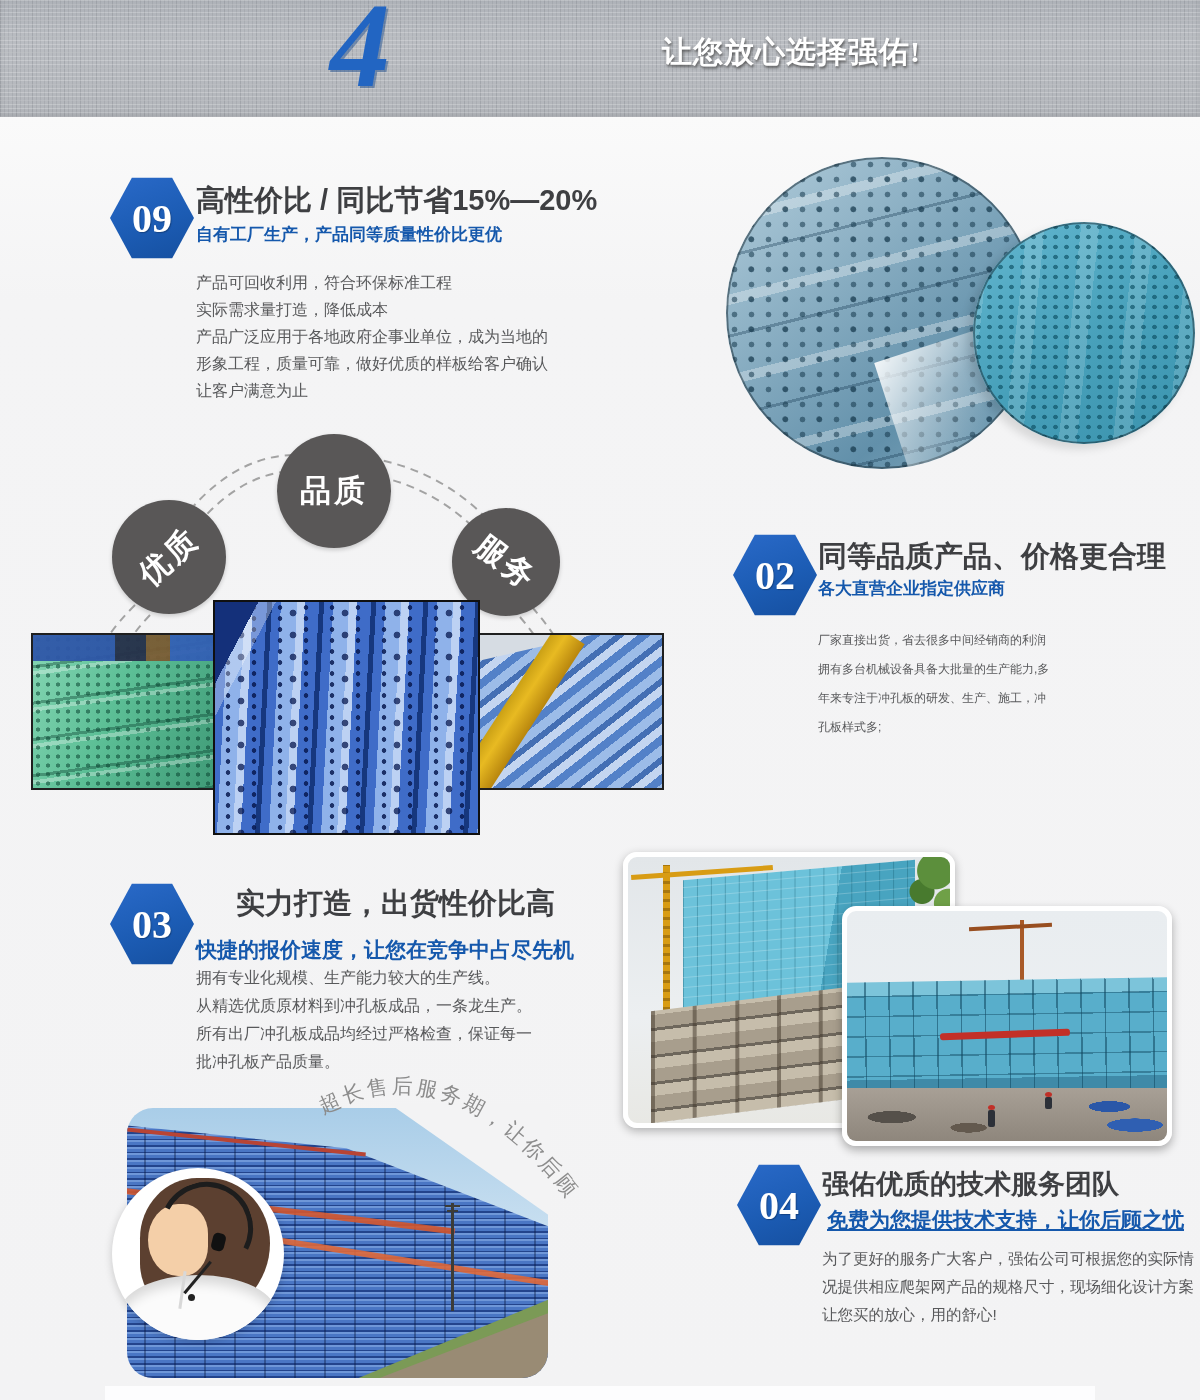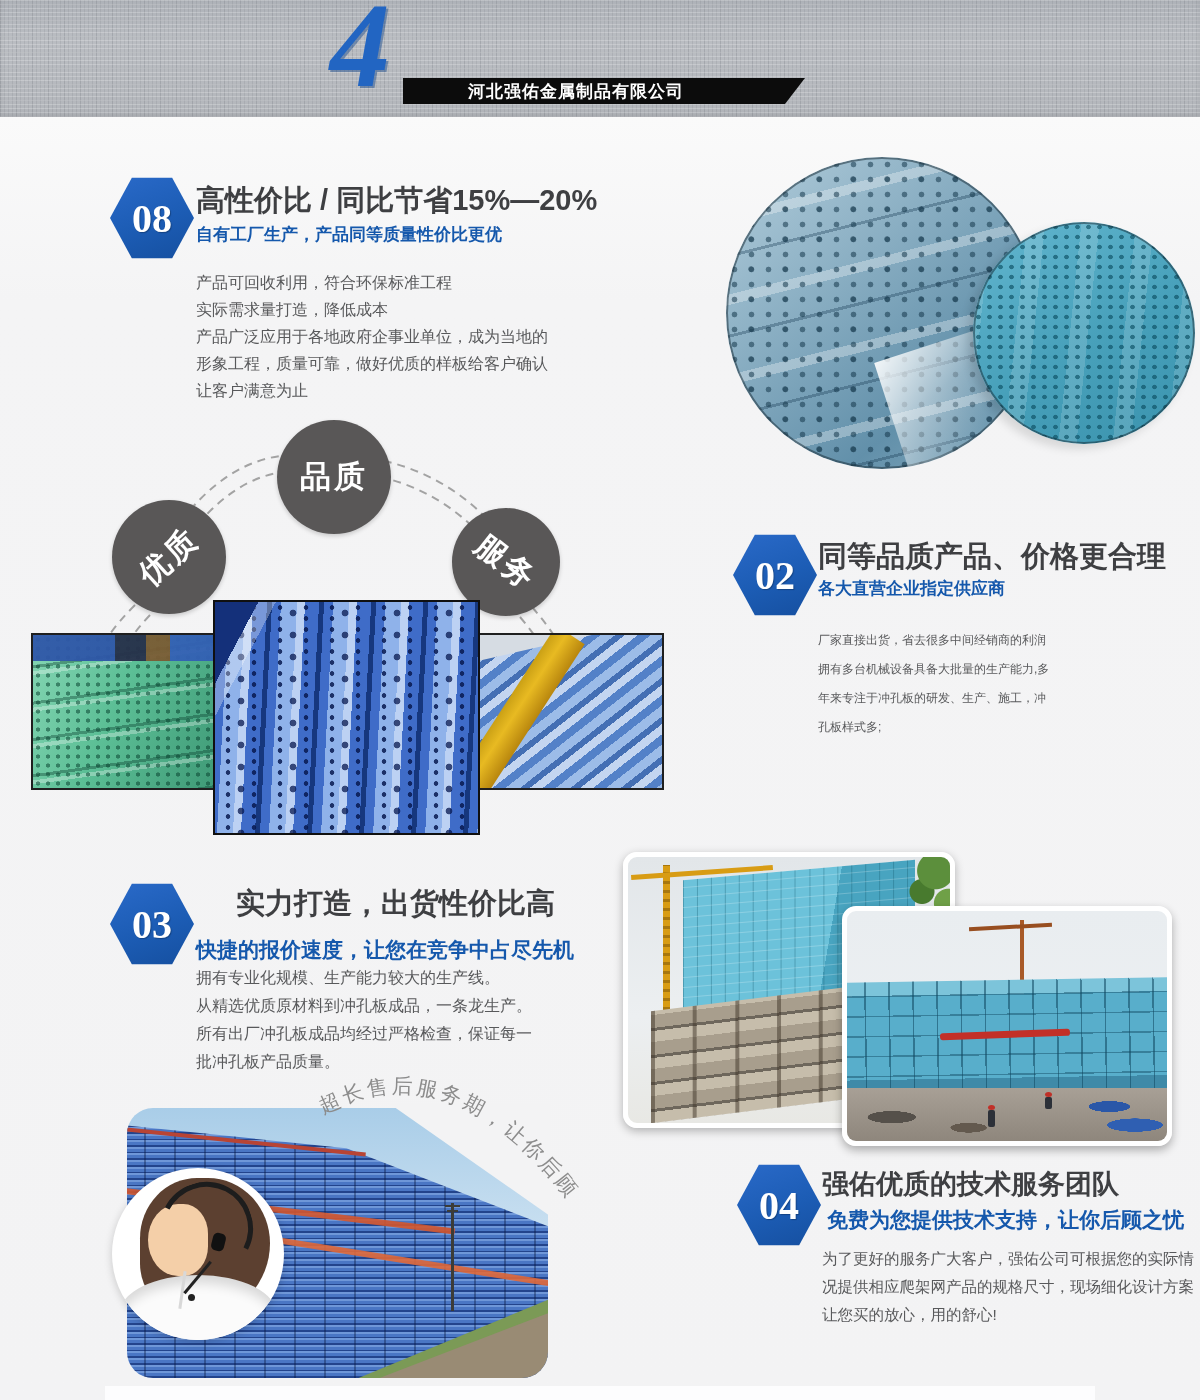--- a/index.html
+++ b/index.html
@@ -177,32 +177,30 @@
   .agent .micdot{position:absolute;left:44%;top:73%;width:7px;height:7px;background:#222;border-radius:50%;}
   .next-strip{position:absolute;left:105px;top:1386px;width:990px;height:14px;background:#fdfdfe;z-index:1;}
 </style>
 </head>
 <body>
 
 <div class="page">
 
   <div class="header">
     <div class="big4">4</div>
-    <div class="company">
-      <span>河北强佑金属制品有限公司</span>
-    </div>
+    <div class="hsub">让您放心选择强佑!</div>
   </div>
 
   <div class="circ-big">
       <i></i>
     </div>
   <div class="circ-small"></div>
 
   <div class="section" style="left:110px;top:176px;">
-    <div class="hex">08</div>
+    <div class="hex">09</div>
     <div class="stitle sans" style="left:86px;top:5px;">高性价比 / 同比节省15%—20%</div>
     <div class="ssub" style="left:86px;top:47px;font-size:17px;">自有工厂生产，产品同等质量性价比更优</div>
     <div class="sbody" style="left:86px;top:93px;width:480px;font-size:16px;line-height:27px;">产品可回收利用，符合环保标准工程
 实际需求量打造，降低成本
 产品广泛应用于各地政府企事业单位，成为当地的
 形象工程，质量可靠，做好优质的样板给客户确认
 让客户满意为止</div>
   </div>
 
   <svg class="connectors" width="600" height="250" viewBox="0 0 600 250">
@@ -211,21 +209,21 @@
       <path d="M 158,99 Q 205,44 262,46"></path>
       <path d="M 330,33 Q 400,45 448,95"></path>
       <path d="M 326,49 Q 392,60 438,107"></path>
       <path d="M 95,180 Q 60,215 54,242"></path>
       <path d="M 110,190 Q 80,222 75,246"></path>
       <path d="M 492,182 Q 522,216 530,244"></path>
       <path d="M 480,192 Q 507,224 514,246"></path>
     </g>
   </svg>
 
-  <div class="vcircle" style="left:277px;top:420px;width:114px;height:114px;">
+  <div class="vcircle" style="left:277px;top:434px;width:114px;height:114px;">
     <span>品质</span>
   </div>
   <div class="vcircle" style="left:112px;top:500px;width:114px;height:114px;">
     <span style="transform:rotate(-42deg);display:block;">优质</span>
   </div>
   <div class="vcircle" style="left:452px;top:508px;width:108px;height:108px;">
     <span style="transform:rotate(38deg);display:block;">服务</span>
   </div>
 
   <div class="photo-green">
@@ -303,21 +301,21 @@
     <span class="collar"></span>
     <span class="headband"></span>
     <span class="earcup"></span>
     <span class="mic"></span>
     <span class="micdot"></span>
   </div>
 
   <div class="section" style="left:737px;top:1163px;">
     <div class="hex">04</div>
     <div class="stitle sans" style="left:85px;top:3px;font-size:27px;">强佑优质的技术服务团队</div>
-    <div class="ssub" style="left:90px;top:43px;font-size:21px;">免费为您提供技术支持，让你后顾之忧</div>
+    <div class="ssub" style="left:90px;top:43px;font-size:21px;text-decoration:underline;">免费为您提供技术支持，让你后顾之忧</div>
     <div class="sbody" style="left:85px;top:82px;width:382px;font-size:15.5px;line-height:28px;">为了更好的服务广大客户，强佑公司可根据您的实际情
 况提供相应爬架网产品的规格尺寸，现场细化设计方案
 让您买的放心，用的舒心!</div>
   </div>
 
   <div class="next-strip"></div>
 
 </div>
 
 </body></html>

